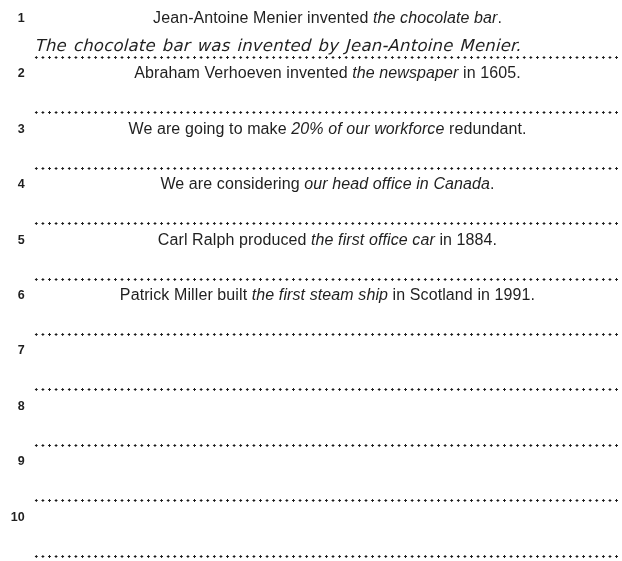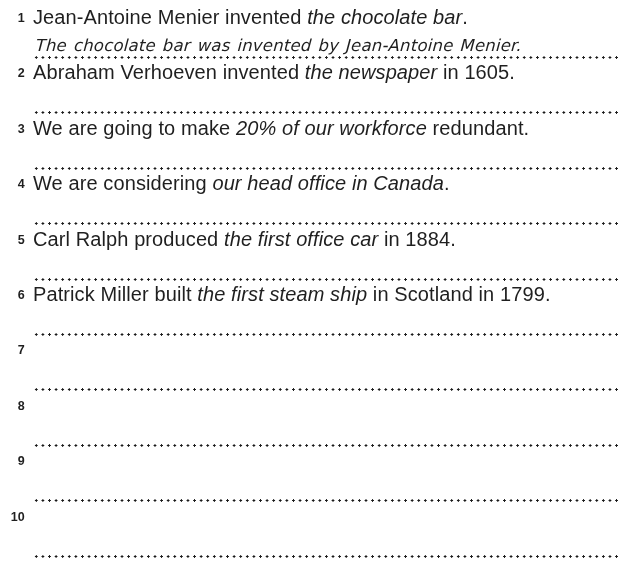--- a/index.html
+++ b/index.html
@@ -33,23 +33,24 @@
     top: 1px;
     width: 25px;
     text-align: right;
     font-size: 12.5px;
     font-weight: bold;
     line-height: 19px;
     letter-spacing: 0.2px;
   }
   .sentence {
     display: block;
-    font-size: 20px;
+    font-size: 16px;
     line-height: 19px;
     letter-spacing: 0.1px;
+    text-align: center;
   }
   .sentence em {
     font-style: italic;
   }
   .answer-line {
     position: absolute;
     left: 33px;
     right: 3px;
     top: 48px;
     height: 3px;
@@ -109,21 +110,21 @@
 
   <li class="exercise-item">
     <span class="item-number">5</span>
     <span class="sentence"><span>Carl Ralph produced </span><em>the first office car</em><span> in 1884.</span></span>
 
     <div class="answer-line"></div>
   </li>
 
   <li class="exercise-item">
     <span class="item-number">6</span>
-    <span class="sentence"><span>Patrick Miller built </span><em>the first steam ship</em><span> in Scotland in 1799.</span></span>
+    <span class="sentence"><span>Patrick Miller built </span><em>the first steam ship</em><span> in Scotland in 1991.</span></span>
 
     <div class="answer-line"></div>
   </li>
 
   <li class="exercise-item">
     <span class="item-number">7</span>
 
     <div class="answer-line"></div>
   </li>
 

